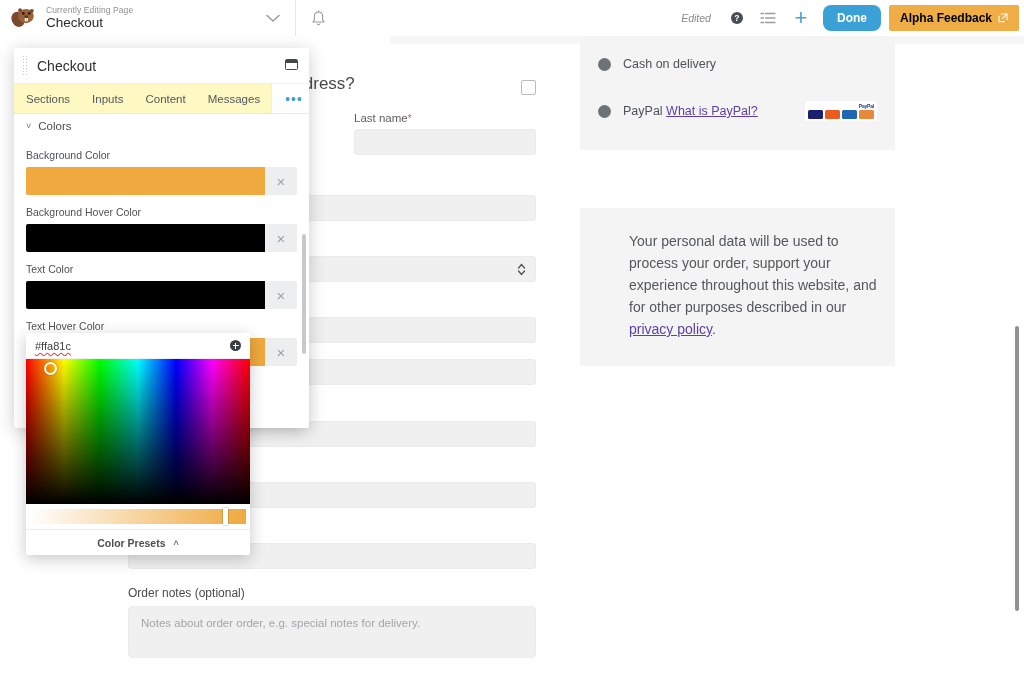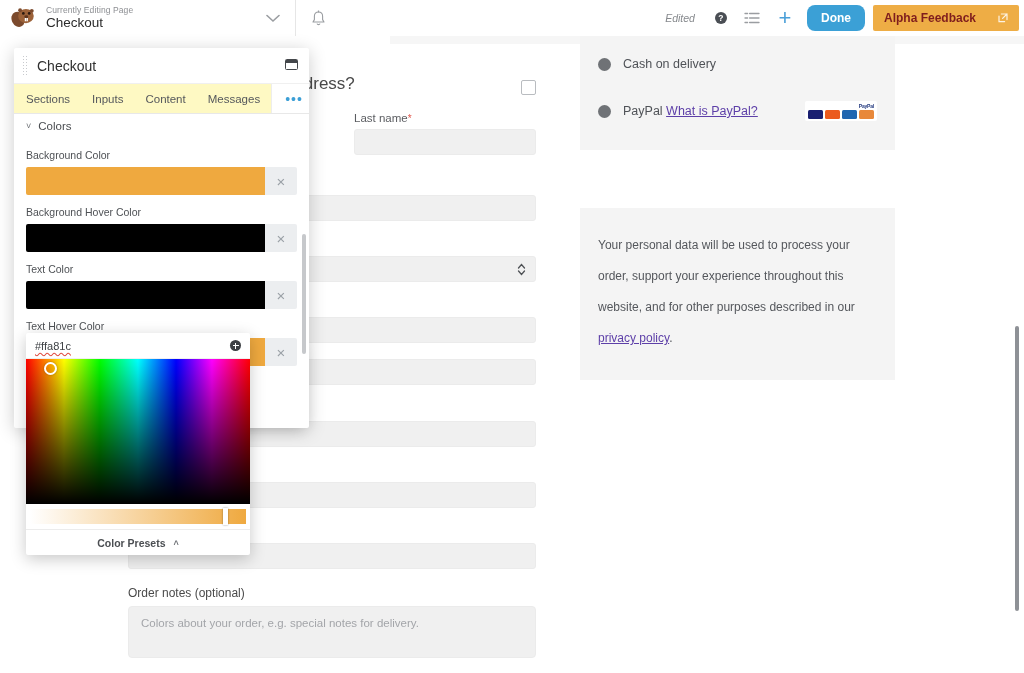--- a/index.html
+++ b/index.html
@@ -41,23 +41,23 @@
     text-align: center; font-weight: bold;
   }
   .tb-tool { width: 32px; height: 36px; display: flex; align-items: center; justify-content: center; }
   .tb-plus { color: #4a9fd8; font-size: 22px; font-weight: 300; line-height: 1; }
   .btn-done {
     background: #3ba0d6; color: #fff; font-size: 12px; font-weight: bold;
     height: 26px; padding: 0 14px; display: flex; align-items: center;
     border-radius: 8px; margin-left: 6px;
   }
   .btn-alpha {
-    background: #eead45; color: #7f1d1d; font-size: 12px; font-weight: bold;
+    background: #eead45; color: #000000; font-size: 12px; font-weight: bold;
     height: 26px; padding: 0 11px; display: flex; align-items: center;
-    gap: 22px; border-radius: 2px; margin-left: 8px; margin-right: 5px;
+    gap: 6px; border-radius: 2px; margin-left: 8px; margin-right: 5px;
   }
   .ext-ic { font-size: 11px; opacity: .85; }
 
   
   .canvas { position: absolute; left: 0; top: 36px; width: 1024px; height: 637px; background: #fff; }
   .canvas-top-shade { position: absolute; left: 390px; top: 0; width: 634px; height: 8px; background: #f6f6f6; }
   .row-title {
     position: absolute; left: 300px; top: 38px; font-size: 17px; color: #4a4a4a;
   }
   .ship-check {
@@ -111,21 +111,21 @@
   .cardchip { width: 15px; height: 9px; border-radius: 1.5px; }
   .c-visa { background: #1a1f71; }
   .c-mc { background: #eb5a1e; }
   .c-amex { background: #2066b0; }
   .c-disc { background: #e8883a; }
 
   .privacy-block {
     position: absolute; left: 580px; top: 172px; width: 315px; background: #f4f4f4;
     padding: 22px 18px 26px 18px;
   }
-  .privacy-txt { font-size: 12px; color: #54575c; line-height: 31px; }
+  .privacy-txt { font-size: 14px; color: #54575c; line-height: 22px; margin-left: 31px; }
   .privacy-link { color: #5d3fa8; text-decoration: underline; }
   .place-order {
     margin-top: 20px; height: 47px; background: #efa93f; border-radius: 2px;
     display: flex; align-items: center; justify-content: center;
     font-size: 15px; font-weight: bold; color: #1d1d1d;
   }
 
   
   .vscroll {
     position: absolute; right: 5px; top: 290px; width: 4px; height: 285px;
@@ -354,21 +354,21 @@
       </div>
     <div class="fld-line-f">
         <div class="fld"></div>
       </div>
     <div class="fld-line-g">
         <div class="fld"></div>
       </div>
 
     <div class="notes-block">
       <div class="notes-label">Order notes (optional)</div>
-      <div class="notes-box">Colors about your order, e.g. special notes for delivery.</div>
+      <div class="notes-box">Notes about order order, e.g. special notes for delivery.</div>
     </div>
 
     <div class="order-panel">
       <div class="pay-block">
         <div class="pay-row">
           <span class="radio"></span>
           <span class="pay-txt">Cash on delivery</span>
         </div>
         <div class="pay-row" style="margin-top:16px">
           <span class="radio"></span>

